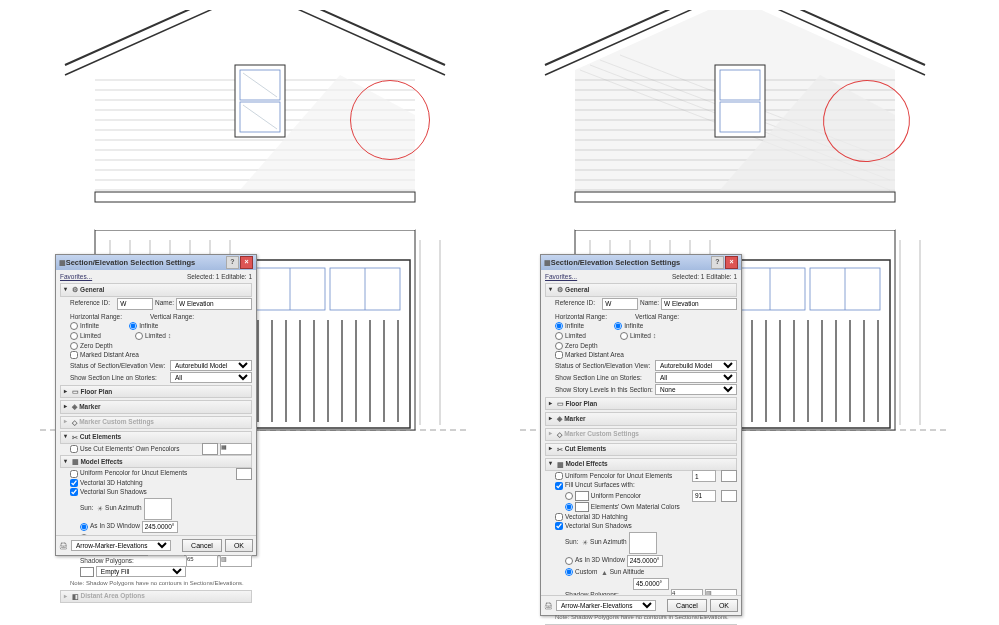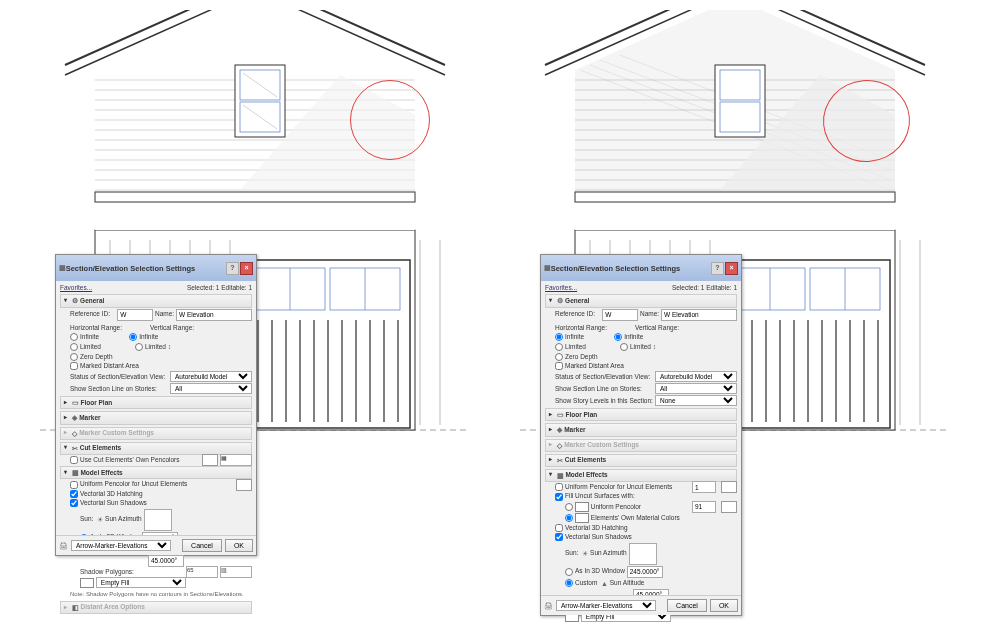--- a/index.html
+++ b/index.html
@@ -4,21 +4,21 @@
 <style>
 body{margin:0;font-family:Tahoma,Arial,sans-serif;font-size:8px;color:#333;background:#fff;width:999px;height:625px;position:relative;overflow:hidden}
 .elevation{position:absolute;top:10px;width:430px;height:430px}
 .elevation.left{left:40px}
 .elevation.right{left:520px}
 .elevation svg{width:100%;height:100%}
 .circle-annot{position:absolute;border:1px solid #e04040;border-radius:50%}
 .dialog{position:absolute;width:200px;background:#f0f0f0;border:1px solid #888;box-shadow:1px 1px 3px rgba(0,0,0,.3)}
 .dialog.left{left:55px;top:254px;height:300px}
 .dialog.right{left:540px;top:254px;height:360px}
-.titlebar{background:linear-gradient(#c5d5ef,#a5bce0);height:26px;display:flex;align-items:center;padding:0 3px;font-size:7.5px;font-weight:bold;color:#333}
+.titlebar{background:linear-gradient(#c5d5ef,#a5bce0);height:15px;display:flex;align-items:center;padding:0 3px;font-size:7.5px;font-weight:bold;color:#333}
 .titlebar .spacer{flex:1}
 .titlebar .ic{width:11px;height:11px;background:#d55;border:1px solid #933;margin-left:1px;text-align:center;line-height:10px;color:#fff;font-size:7px;cursor:pointer}
 .titlebar .ic.help{background:#ddd;border-color:#aaa;color:#555}
 .body{padding:3px 4px;font-size:6.5px;line-height:1.3}
 .toprow{display:flex;justify-content:space-between;margin-bottom:2px}
 .link{color:#336;text-decoration:underline;cursor:pointer}
 .sechdr{background:linear-gradient(#f5f5f5,#e5e5e5);border:1px solid #ccc;padding:1px 3px;margin:2px 0 1px;display:flex;align-items:center;font-weight:bold;font-size:6.5px;cursor:pointer}
 .sechdr .arr{width:8px;font-size:6px}
 .row{display:flex;align-items:center;margin:1px 0}
 .lbl{width:60px}

